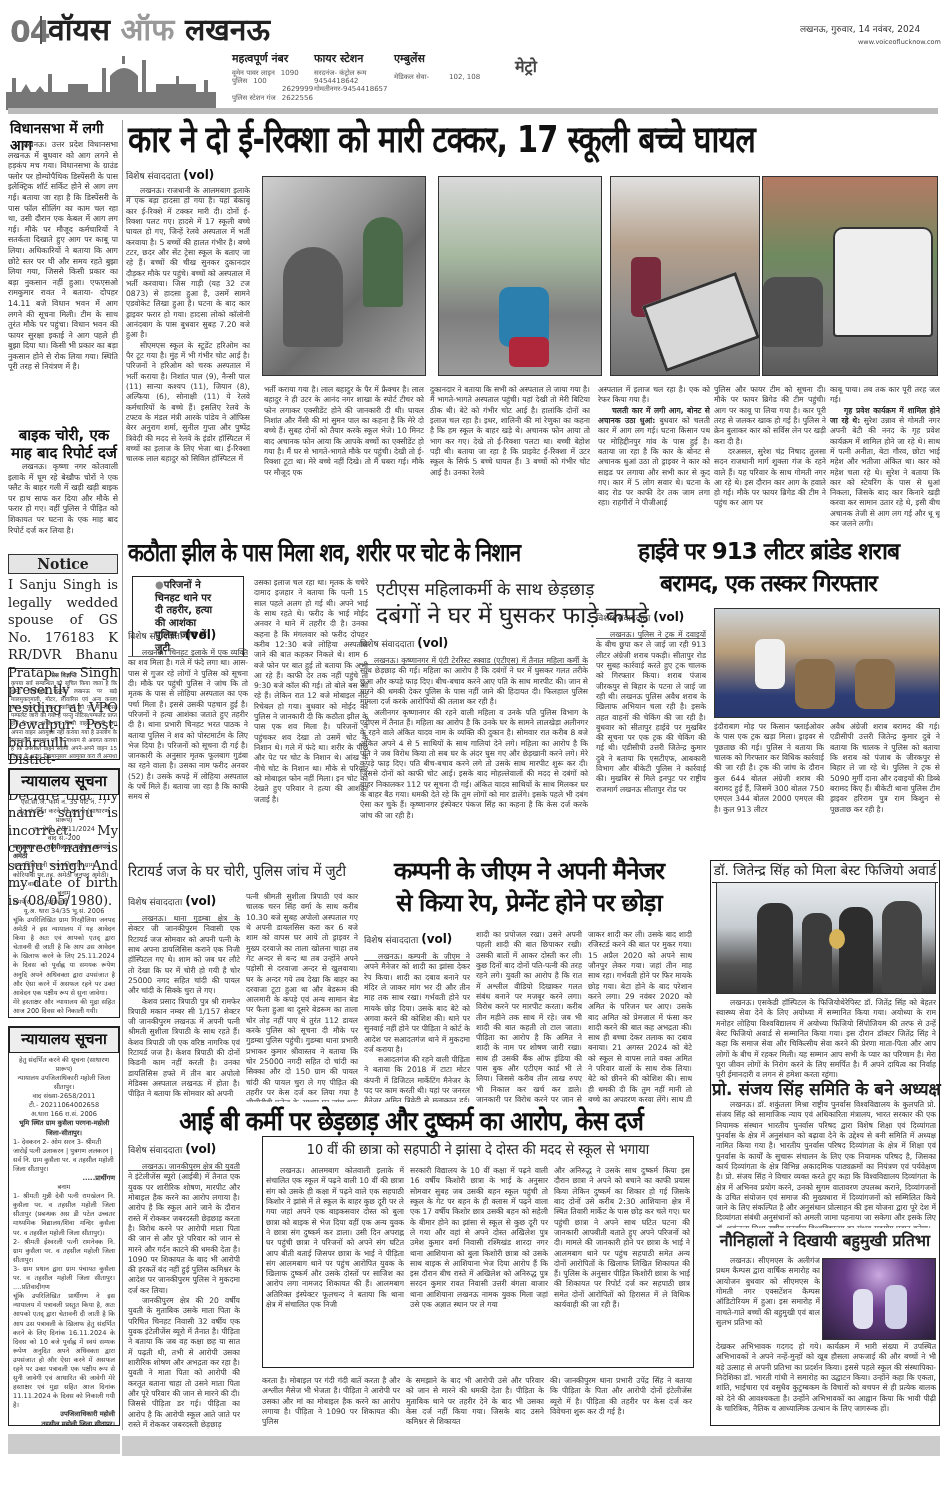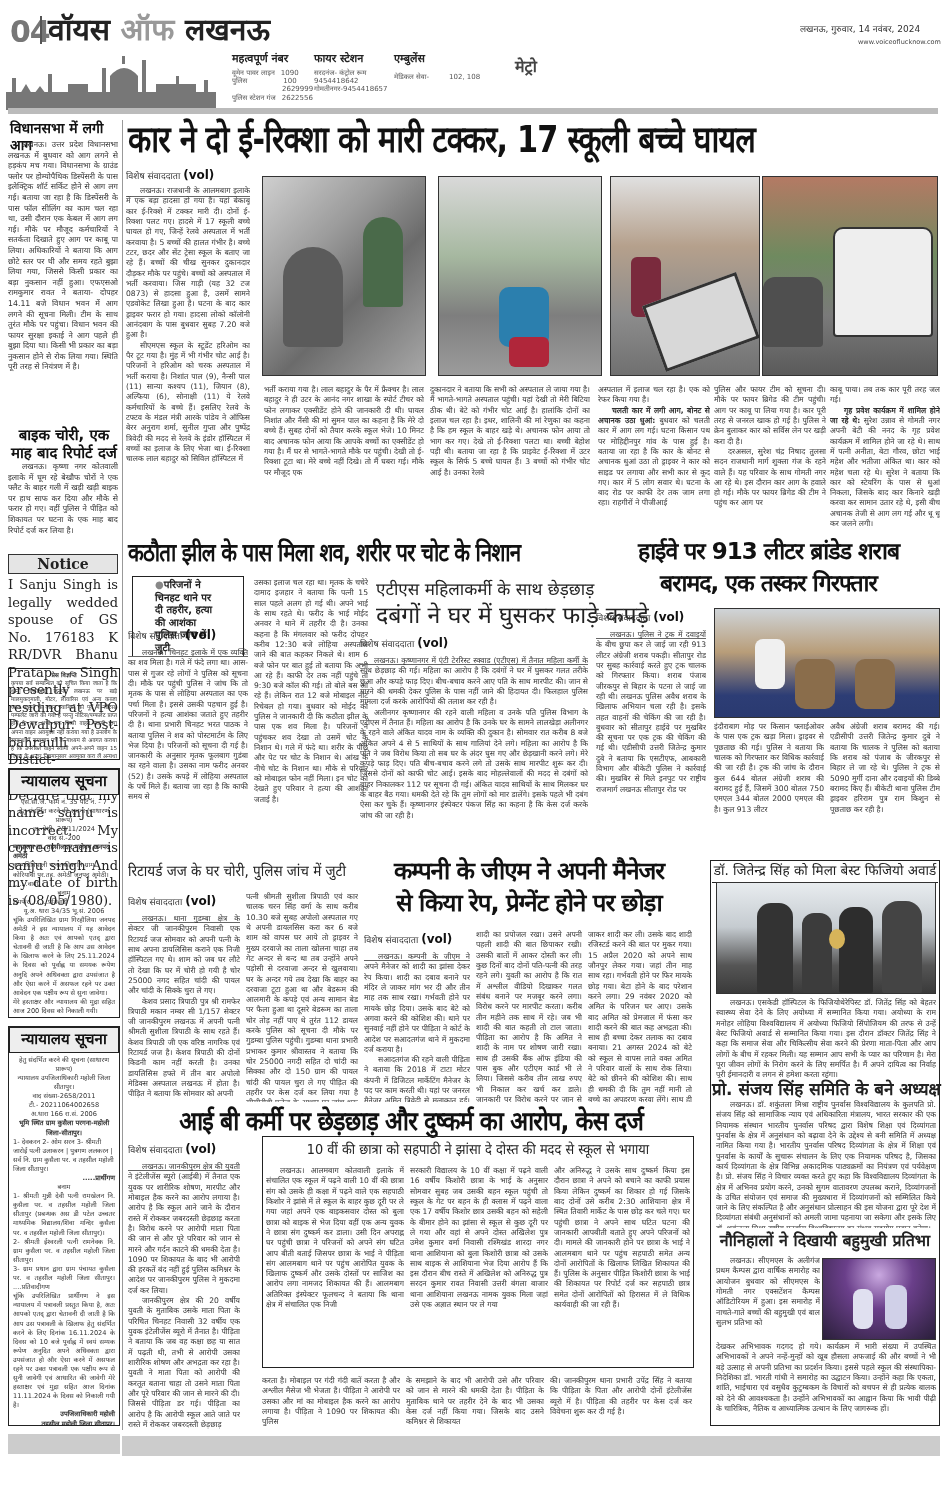--- a/index.html
+++ b/index.html
@@ -65,21 +65,21 @@
 </svg>
 
 <div class="abs contacts" style="left:232px">
   <h4>महत्वपूर्ण नंबर</h4>
   <div class="row">
       <span>वूमेन पावर लाइन</span>
       <span>1090</span>
     </div>
   <div class="row">
       <span>पुलिस</span>
-      <span style="margin-left:30px">100</span>
+      <span style="">100</span>
     </div>
   <div class="row">
       <span style="margin-left:50px">2629999</span>
     </div>
   <div class="row">
       <span>पुलिस स्टेशन गंज</span>
       <span>2622556</span>
     </div>
 </div>
 <div class="abs contacts" style="left:314px">
@@ -196,21 +196,21 @@
     <p style="text-indent:0">भर्ती कराया गया है। लाल बहादुर के पैर में फ्रैक्चर है। लाल बहादुर ने ही उटर के आनंद नगर शाखा के स्पोर्ट टीचर को फोन लगाकर एक्सीडेंट होने की जानकारी दी थी। घायल निशांत और नैंसी की मां सुमन पाल का कहना है कि मेरे दो बच्चे हैं। सुबह दोनों को तैयार करके स्कूल भेजे। 10 मिनट बाद अचानक फोन आया कि आपके बच्चों का एक्सीडेंट हो गया है। मैं घर से भागते-भागते मौके पर पहुंची। देखी तो ई-रिक्शा टूटा था। मेरे बच्चे नहीं दिखे। तो मैं घबरा गई। मौके पर मौजूद एक</p>
   </div>
 <div class="abs body-col" style="left:430px;top:385px;width:160px;height:145px">
     <p style="text-indent:0">दुकानदार ने बताया कि सभी को अस्पताल ले जाया गया है। मैं भागते-भागते अस्पताल पहुंची। यहां देखी तो मेरी बिटिया ठीक थी। बेटे को गंभीर चोट आई है। हालांकि दोनों का इलाज चल रहा है। इधर, शालिनी की मां रेणुका का कहना है कि हम स्कूल के बाहर खड़े थे। अचानक फोन आया तो भाग कर गए। देखे तो ई-रिक्शा पलटा था। बच्ची बेहोश पड़ी थी। बताया जा रहा है कि प्राइवेट ई-रिक्शा में उटर स्कूल के सिर्फ 5 बच्चे घायल हैं। 3 बच्चों को गंभीर चोट आई है। उनका रेलवे</p>
   </div>
 <div class="abs body-col" style="left:598px;top:385px;width:112px;height:145px">
   <p style="text-indent:0">अस्पताल में इलाज चल रहा है। एक को रेफर किया गया है।</p>
   <p><b>चलती कार में लगी आग, बोनट से अचानक उठा धुआं:</b> <span>बुधवार को चलती कार में आग लग गई। घटना किसान पथ पर मोहिद्दीनपुर गांव के पास हुई है। बताया जा रहा है कि कार के बोनट से अचानक धुआं उठा तो ड्राइवर ने कार को साइड पर लगाया और सभी कार से कूद गए। कार में 5 लोग सवार थे। घटना के बाद रोड पर काफी देर तक जाम लगा रहा। राहगीरों ने पीजीआई</span></p>
 </div>
 <div class="abs body-col" style="left:714px;top:385px;width:112px;height:145px">
-  <p style="text-indent:0">पुलिस और फायर टीम को सूचना दी। मौके पर फायर ब्रिगेड की टीम पहुंची। आग पर काबू पा लिया गया है। कार पूरी तरह से जनरल खाक हो गई है। पुलिस ने क्रेन बुलाकर कार को सर्विस लेन पर खड़ी करा दी है।</p>
+  <p style="text-indent:0">पुलिस और फायर टीम को सूचना दी। मौके पर फायर ब्रिगेड की टीम पहुंची। आग पर काबू पा लिया गया है। कार पूरी तरह से जलकर खाक हो गई है। पुलिस ने क्रेन बुलाकर कार को सर्विस लेन पर खड़ी करा दी है।</p>
   <p>दरअसल, सुरेश चंद्र निषाद तुलसा सदन राजधानी मार्ग शुक्ला गंज के रहने वाले हैं। यह परिवार के साथ गोमती नगर आ रहे थे। इस दौरान कार आग के हवाले हो गई। मौके पर फायर ब्रिगेड की टीम ने पहुंच कर आग पर</p>
 </div>
 <div class="abs body-col" style="left:830px;top:385px;width:110px;height:145px">
   <p style="text-indent:0">काबू पाया। तब तक कार पूरी तरह जल गई।</p>
   <p><b>गृह प्रवेश कार्यक्रम में शामिल होने जा रहे थे:</b> <span>सुरेश उन्नाव से गोमती नगर अपनी बेटी की ननद के गृह प्रवेश कार्यक्रम में शामिल होने जा रहे थे। साथ में पत्नी अनीता, बेटा गौरव, छोटा भाई महेश और भतीजा अंकित था। कार को महेश चला रहे थे। सुरेश ने बताया कि कार को स्टेयरिंग के पास से धुआं निकला, जिसके बाद कार किनारे खड़ी करवा कर सामान उतार रहे थे, इसी बीच अचानक तेजी से आग लग गई और धू धू कर जलने लगी।</span></p>
 </div>
 
 <div class="abs headline-xl" style="left:128px;top:536px;font-size:25px;transform:scaleX(0.82);transform-origin:left">कठौता झील के पास मिला शव, शरीर पर चोट के निशान</div>
 <div class="abs bullet-box" style="left:132px;top:576px;width:112px"><span style="color:#888">●</span><span>परिजनों ने चिनहट थाने पर दी तहरीर, हत्या की आशंका पुलिस जांच में जुटी</span></div>
 <div class="abs byline" style="left:128px;top:628px;width:120px"><span>विशेष संवाददाता</span> <b>(vol)</b></div>

